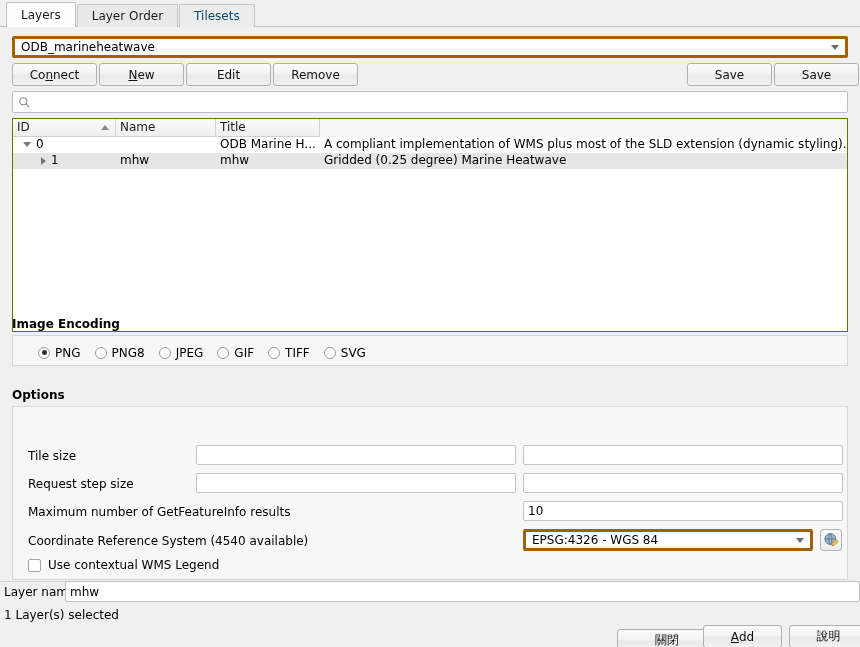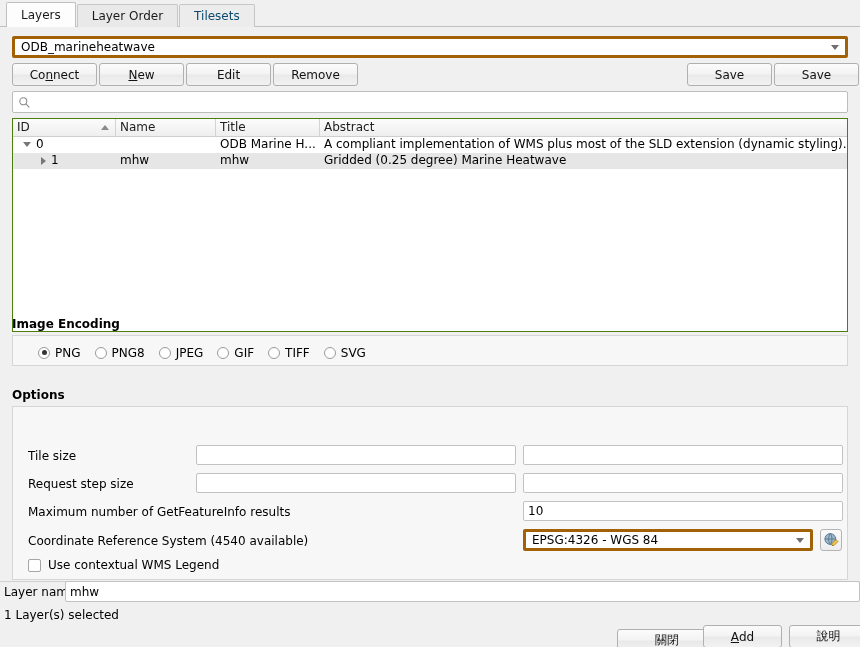--- a/index.html
+++ b/index.html
@@ -268,23 +268,20 @@
       <div class="th" style="width:103px;">
         <span>ID</span>
         <span class="sortarrow"></span>
       </div>
       <div class="th" style="width:100px;">
         <span>Name</span>
       </div>
       <div class="th" style="width:104px;">
         <span>Title</span>
       </div>
-      <div class="th" style="width:527px; border-right:none;">
-        <span>Abstract</span>
-      </div>
     </div>
 
     <div class="trow">
       <div class="td" style="width:103px; padding-left:10px;">
         <span class="exp open"></span><span>0</span>
       </div>
       <div class="td" style="width:100px;"></div>
       <div class="td" style="width:104px;">ODB Marine H...</div>
       <div class="td" style="width:527px;">A compliant implementation of WMS plus most of the SLD extension (dynamic styling). Can a...</div>
     </div>

